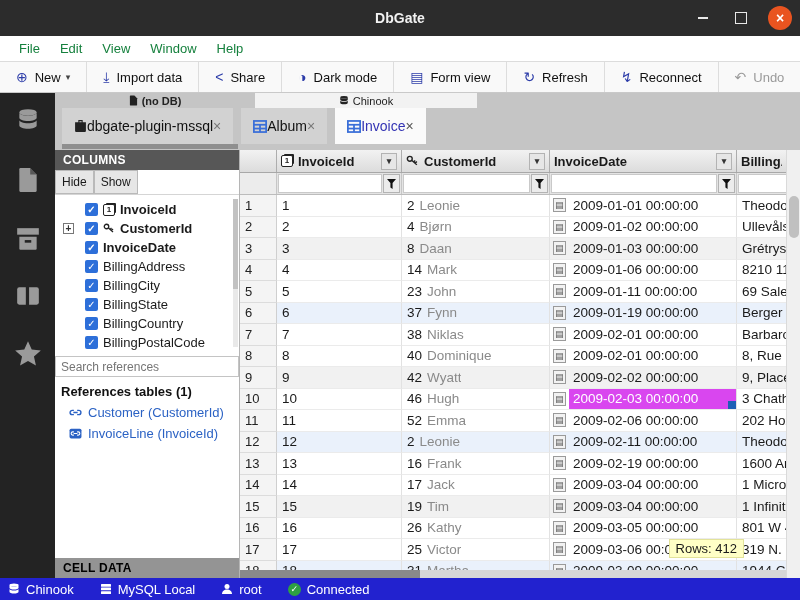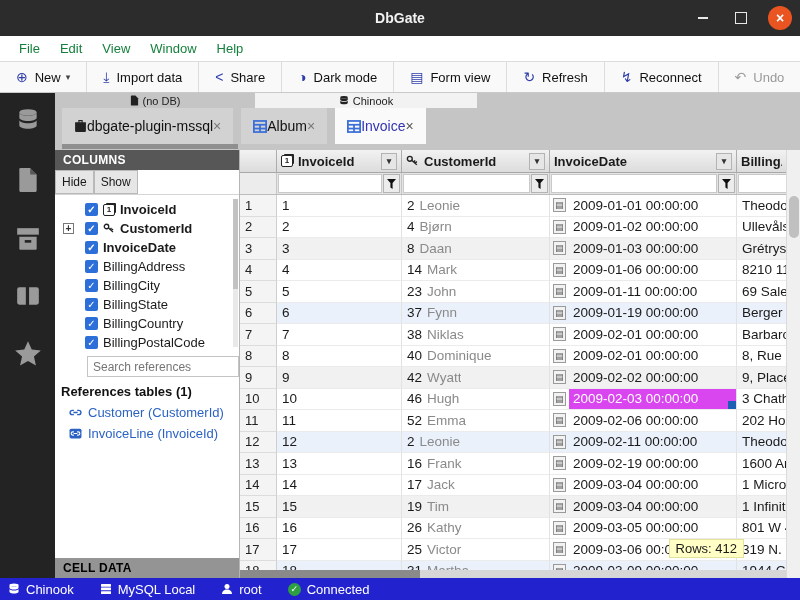--- a/index.html
+++ b/index.html
@@ -29,21 +29,21 @@
   
   .main { display:flex; height:485px; }
   .rail { width:55px; background:#232323; display:flex; flex-direction:column; align-items:center; padding-top:14px; gap:34px; flex:none; }
   .rail svg { display:block; }
   .content { flex:1; display:flex; flex-direction:column; min-width:0; }
 
   
   .tabstrip { background:#c5c5c5; flex:none; }
   .tabgroups { display:flex; height:15px; font-size:11px; }
   .tabgroup { display:flex; align-items:center; justify-content:center; gap:4px; color:#222; }
-  .tabgroup.g0 { width:200px; background:#c5c5c5; }
+  .tabgroup.g0 { width:200px; background:#c5c5c5;font-weight:bold; }
   .tabgroup.g1 { width:222px; background:#f2f2f2; }
   .tabs { display:flex; height:36px; padding-left:7px; }
   .tab { display:flex; align-items:center; padding:0 12px; background:#d2d2d2; margin-right:8px; font-size:14px; color:#111; }
   .tab.active { background:#fafafa; color:#3434b4; }
   .tab .close { color:#777; font-size:14px; }
   .tab.active .close { color:#555; }
   .tab-scroll { height:6px; position:relative; }
   .tab-scroll .thumb { position:absolute; left:7px; top:0; width:176px; height:5px; background:#8f8f8f; }
 
   
@@ -294,21 +294,21 @@
               <span>BillingCountry</span>
             </div>
             <div class="col-item" style="position: relative;">
               <span class="cb">✓</span>
               <span>BillingPostalCode</span>
             </div>
             <div class="cols-scroll"></div>
         </div>
 
         <div class="search-row" style="border-bottom:none;">
-          <input style="border-right: 1px solid rgb(196, 196, 196); margin-left: 32px;" placeholder="Search references">
+          <input style="border-right: 1px solid rgb(196, 196, 196);" placeholder="Search references">
         </div>
         <div class="refs-body">
             <div class="ref-head">References tables (1)</div>
             <div class="ref-link">
               <svg width="13" height="11" viewBox="0 0 24 20" fill="none" stroke="#2b62c4" stroke-width="2.6">
                 <path d="M9 6H6a4 4 0 0 0 0 8h3M15 6h3a4 4 0 0 1 0 8h-3M8 10h8"></path>
               </svg>
               <span>Customer (CustomerId)</span>
             </div>
             <div class="ref-link">

